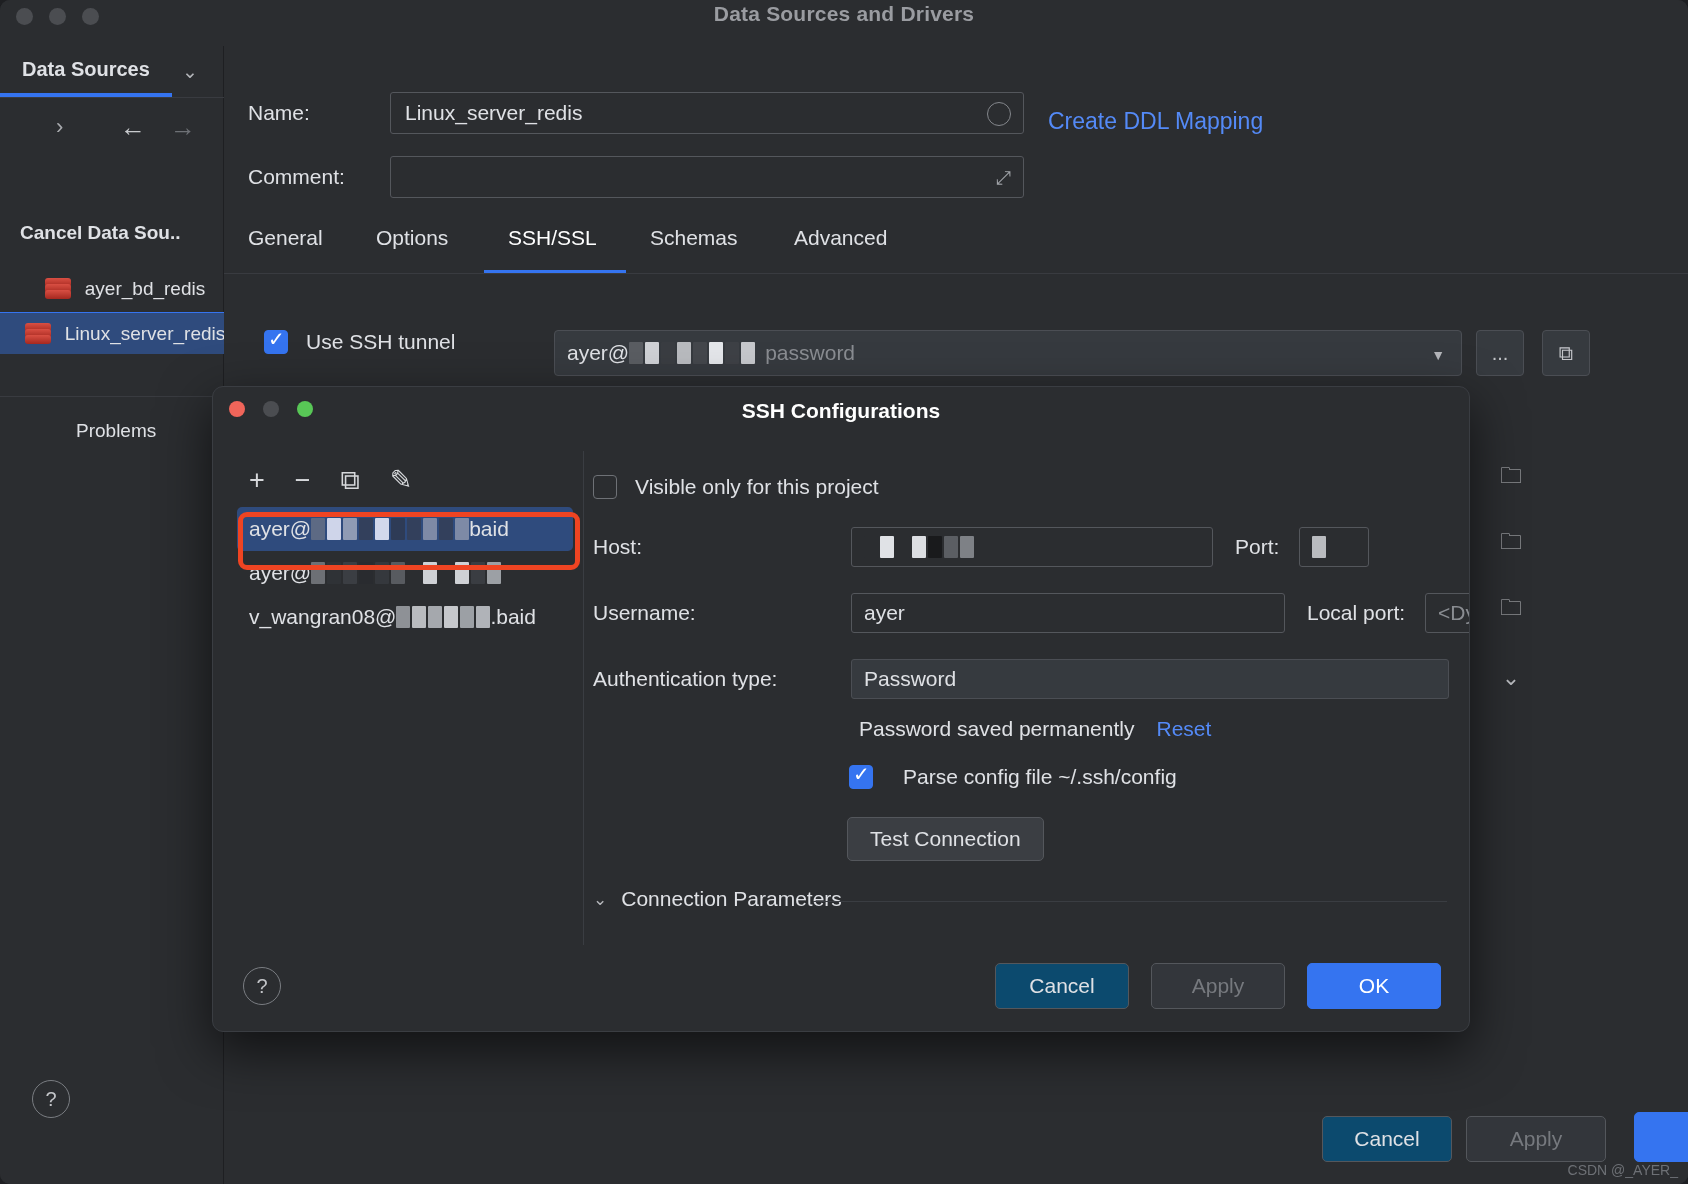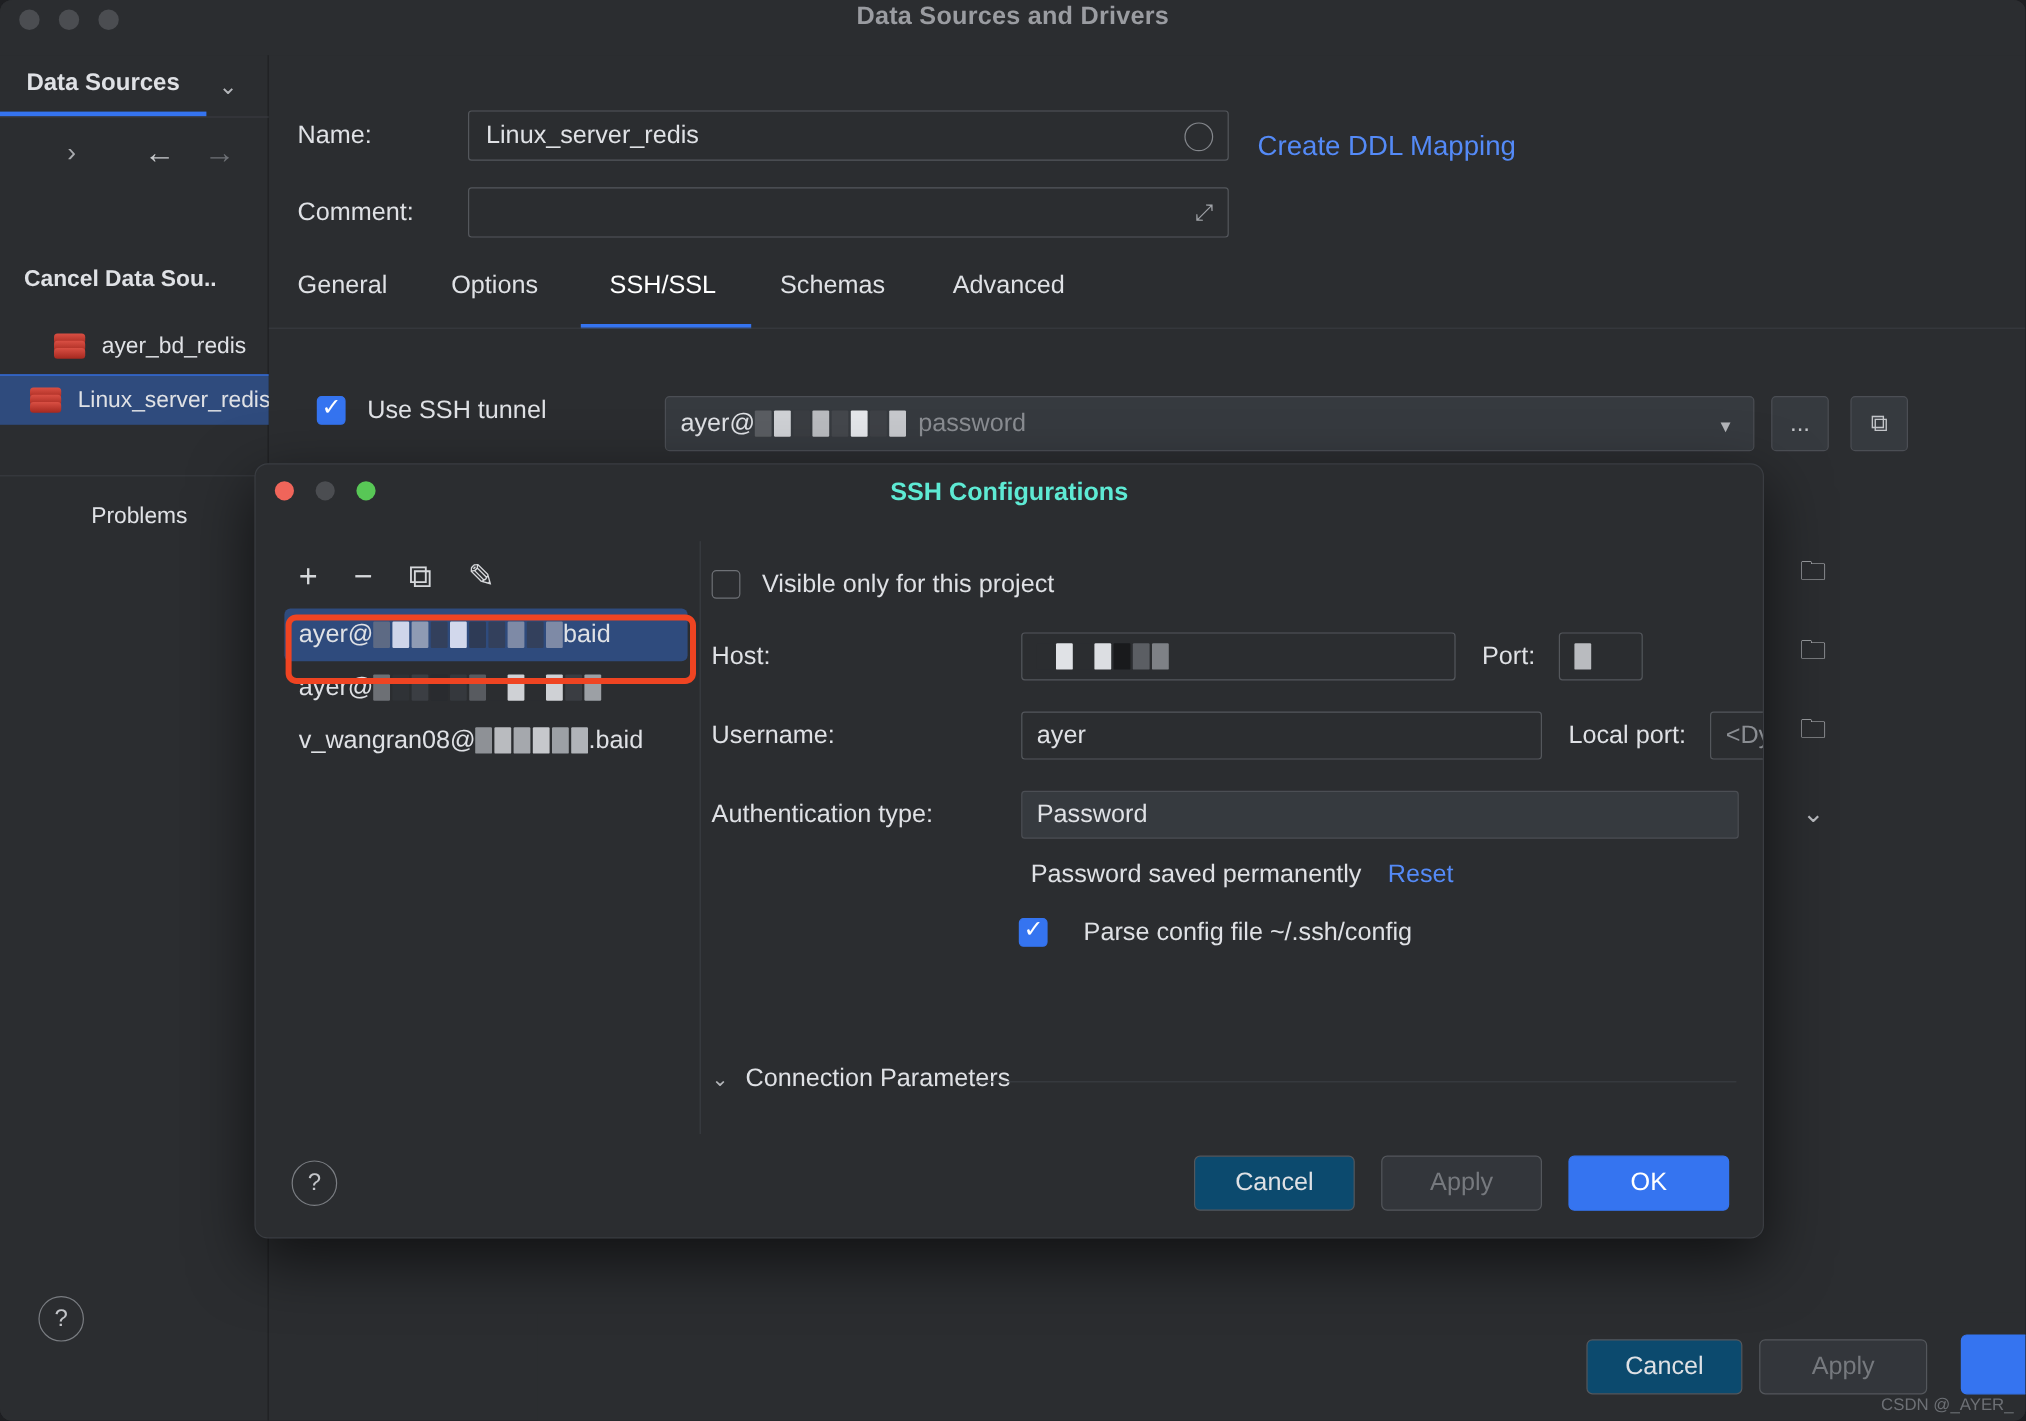--- a/index.html
+++ b/index.html
@@ -161,21 +161,21 @@
   .btn.disabled { color: #76797e; background: #33363b; text-align: right; }
 
   
   .modal {
     position: absolute; left: 212px; top: 386px; width: 1258px; height: 646px;
     background: #2b2d30; border-radius: 11px; border: 1px solid #3a3d42;
     box-shadow: 0 18px 52px rgba(0,0,0,.62); overflow: hidden;
   }
   .m-title {
     position: absolute; left: 0; top: 12px; width: 100%; text-align: center;
-    font-size: 21px; font-weight: bold; color: #5eead4;
+    font-size: 21px; font-weight: bold; color: #ffffff;
   }
   .m-traffic { position: absolute; left: 16px; top: 14px; display: flex; gap: 18px; }
   .m-dot { width: 16px; height: 16px; border-radius: 50%; }
   .m-dot.r { background: #f0655a; }
   .m-dot.y { background: #4b4d51; }
   .m-dot.g { background: #58c756; }
 
   .m-toolbar { position: absolute; left: 36px; top: 80px; display: flex; gap: 30px; align-items: center; }
   .tb-ico { color: #d6d8db; font-size: 27px; line-height: 1; }
 
@@ -459,20 +459,21 @@
     <div class="m-row" style="left:646px; top:330px;">
       <span class="m-static">Password saved permanently</span>
       <span class="m-link" style="margin-left:22px;">Reset</span>
     </div>
 
     <div class="m-row" style="left:636px; top:378px;gap:12px;">
       <span class="cb on"></span>
       <span class="m-lab" style="margin-left:18px;">Parse config file ~/.ssh/config</span>
     </div>
 
+    <span class="m-btn" style="position:absolute; left:634px; top:430px;">Test Connection</span>
 
     <div class="conn-params" style="top:500px;">
       <span class="cp-chev">⌄</span>
       <span class="cp-text">Connection Parameters</span>
     </div>
     <div class="cp-line" style="top:514px;"></div>
 
     <div class="m-help">?</div>
 
     <span class="btn" style="left:782px; bottom:22px; width:134px;">Cancel</span>

